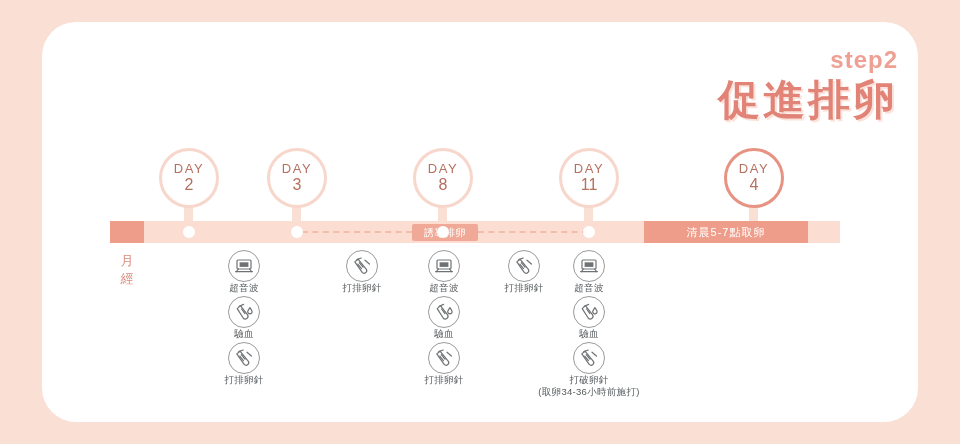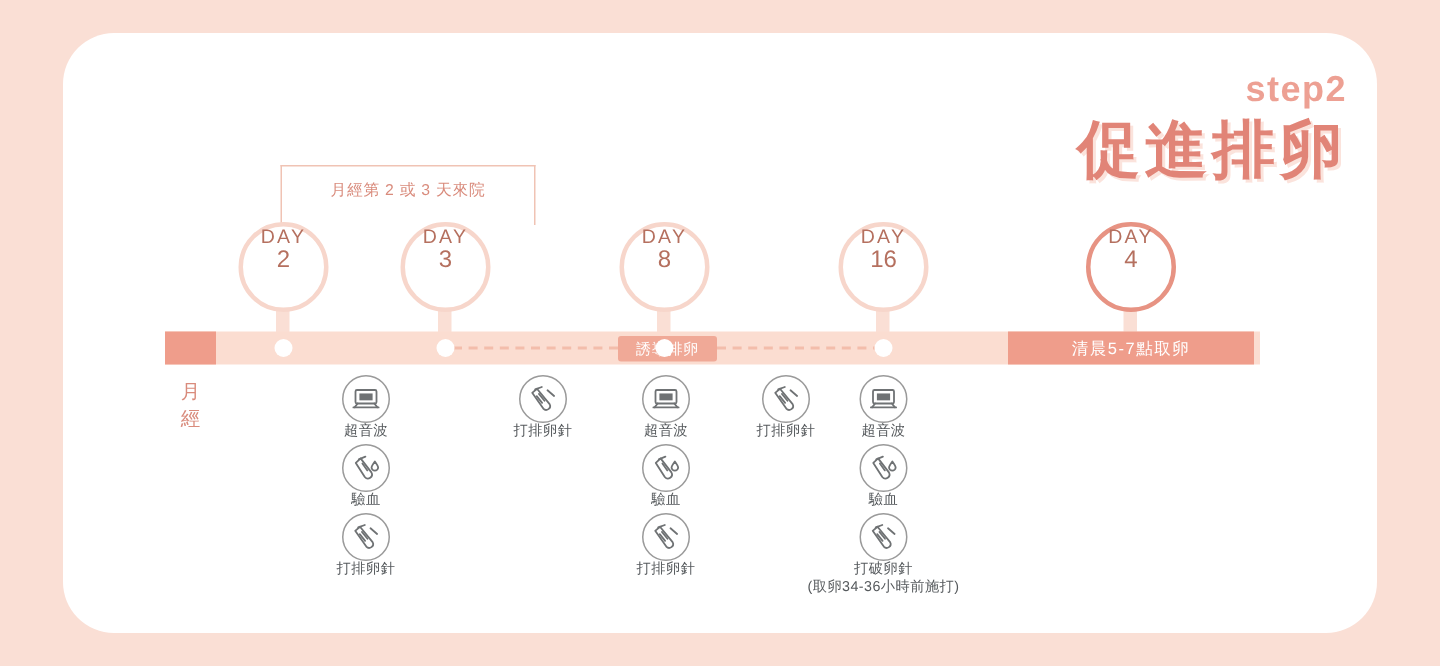--- a/index.html
+++ b/index.html
@@ -38,37 +38,37 @@
     font-size:10.5px;color:#d98b7c;letter-spacing:.5px;white-space:nowrap;
   }
   #note-1{left:187px;top:110px;width:170px;height:40px;}
   #note-2{left:357px;top:110px;width:266px;height:40px;}
 
   
   .stem{position:absolute;background:#fadfd5;width:9px;border-radius:1px;}
   .day-node{
     position:absolute;width:60px;height:60px;border-radius:50%;
     background:#ffffff;border:3px solid #f7d6cb;box-sizing:border-box;
-    display:flex;flex-direction:column;align-items:center;justify-content:flex-start;
+    display:flex;flex-direction:column;align-items:center;justify-content:center;
   }
   .day-node.strong{border-color:#e79383;}
   .day-node .d-word{font-size:13px;color:#b5705f;letter-spacing:1.5px;line-height:1.05;}
   .day-node .d-num{font-size:16px;color:#b5705f;line-height:1.15;}
 
   
   .bar-base{
     position:absolute;left:110px;top:221px;width:730px;height:22px;
     background:#fbddd1;
   }
   .bar-menses{
     position:absolute;left:110px;top:221px;width:34px;height:22px;
     background:#ef9d8b;
   }
   .bar-retrieval{
-    position:absolute;left:672px;top:221px;width:164px;height:22px;
+    position:absolute;left:644px;top:221px;width:164px;height:22px;
     background:#ef9d8b;
   }
   .bar-retrieval .bar-txt{
     position:absolute;left:0;right:0;top:4px;text-align:center;
     font-size:11px;color:#ffffff;letter-spacing:1px;white-space:nowrap;
   }
   .dash-line{
     position:absolute;top:231px;height:0;
     border-top:2px dashed #f3bdab;
   }
@@ -112,23 +112,20 @@
 
 <div id="stage">
 
   <div class="card"></div>
 
   <div class="title-wrap">
     <div class="step-label">step2</div>
     <div class="title-main">促進排卵</div>
   </div>
 
-  <div class="note-box" id="note-1">
-    <div class="note-text">月經第 2 或 3 天來院</div>
-  </div>
 
   <div class="stem" style="left:184px;top:196px;height:30px;"></div>
   <div class="stem" style="left:292px;top:196px;height:30px;"></div>
   <div class="stem" style="left:438px;top:196px;height:30px;"></div>
   <div class="stem" style="left:584px;top:196px;height:30px;"></div>
   <div class="stem" style="left:749px;top:196px;height:30px;"></div>
 
   <div class="bar-base"></div>
   <div class="bar-menses"></div>
   <div class="dash-line" id="dash-a"></div>
@@ -152,21 +149,21 @@
   <div class="day-node" style="left:267px;top:148px;">
     <div class="d-word">DAY</div>
     <div class="d-num">3</div>
   </div>
   <div class="day-node" style="left:413px;top:148px;">
     <div class="d-word">DAY</div>
     <div class="d-num">8</div>
   </div>
   <div class="day-node" style="left:559px;top:148px;">
     <div class="d-word">DAY</div>
-    <div class="d-num">16</div>
+    <div class="d-num">11</div>
   </div>
   <div class="day-node strong" style="left:724px;top:148px;">
     <div class="d-word">DAY</div>
     <div class="d-num">4</div>
   </div>
 
   <div class="menses-label">
     <div>月</div>
     <div>經</div>
   </div>

